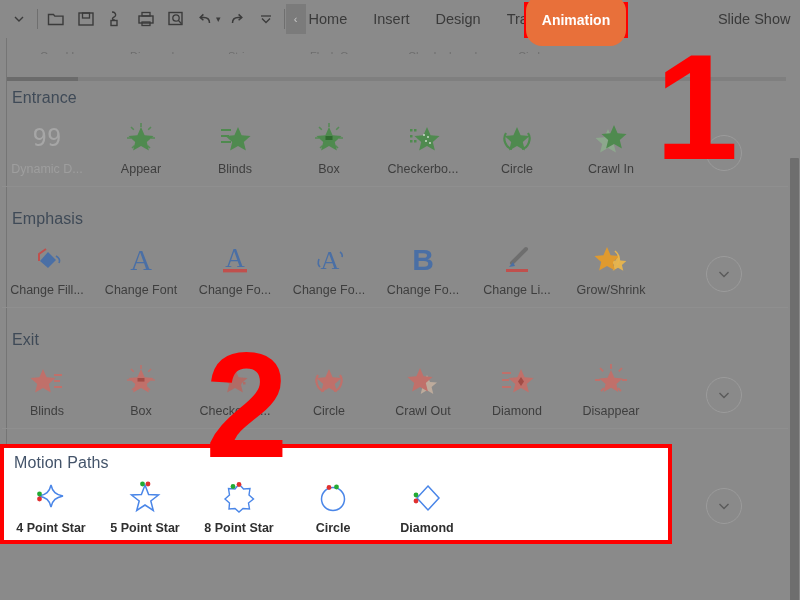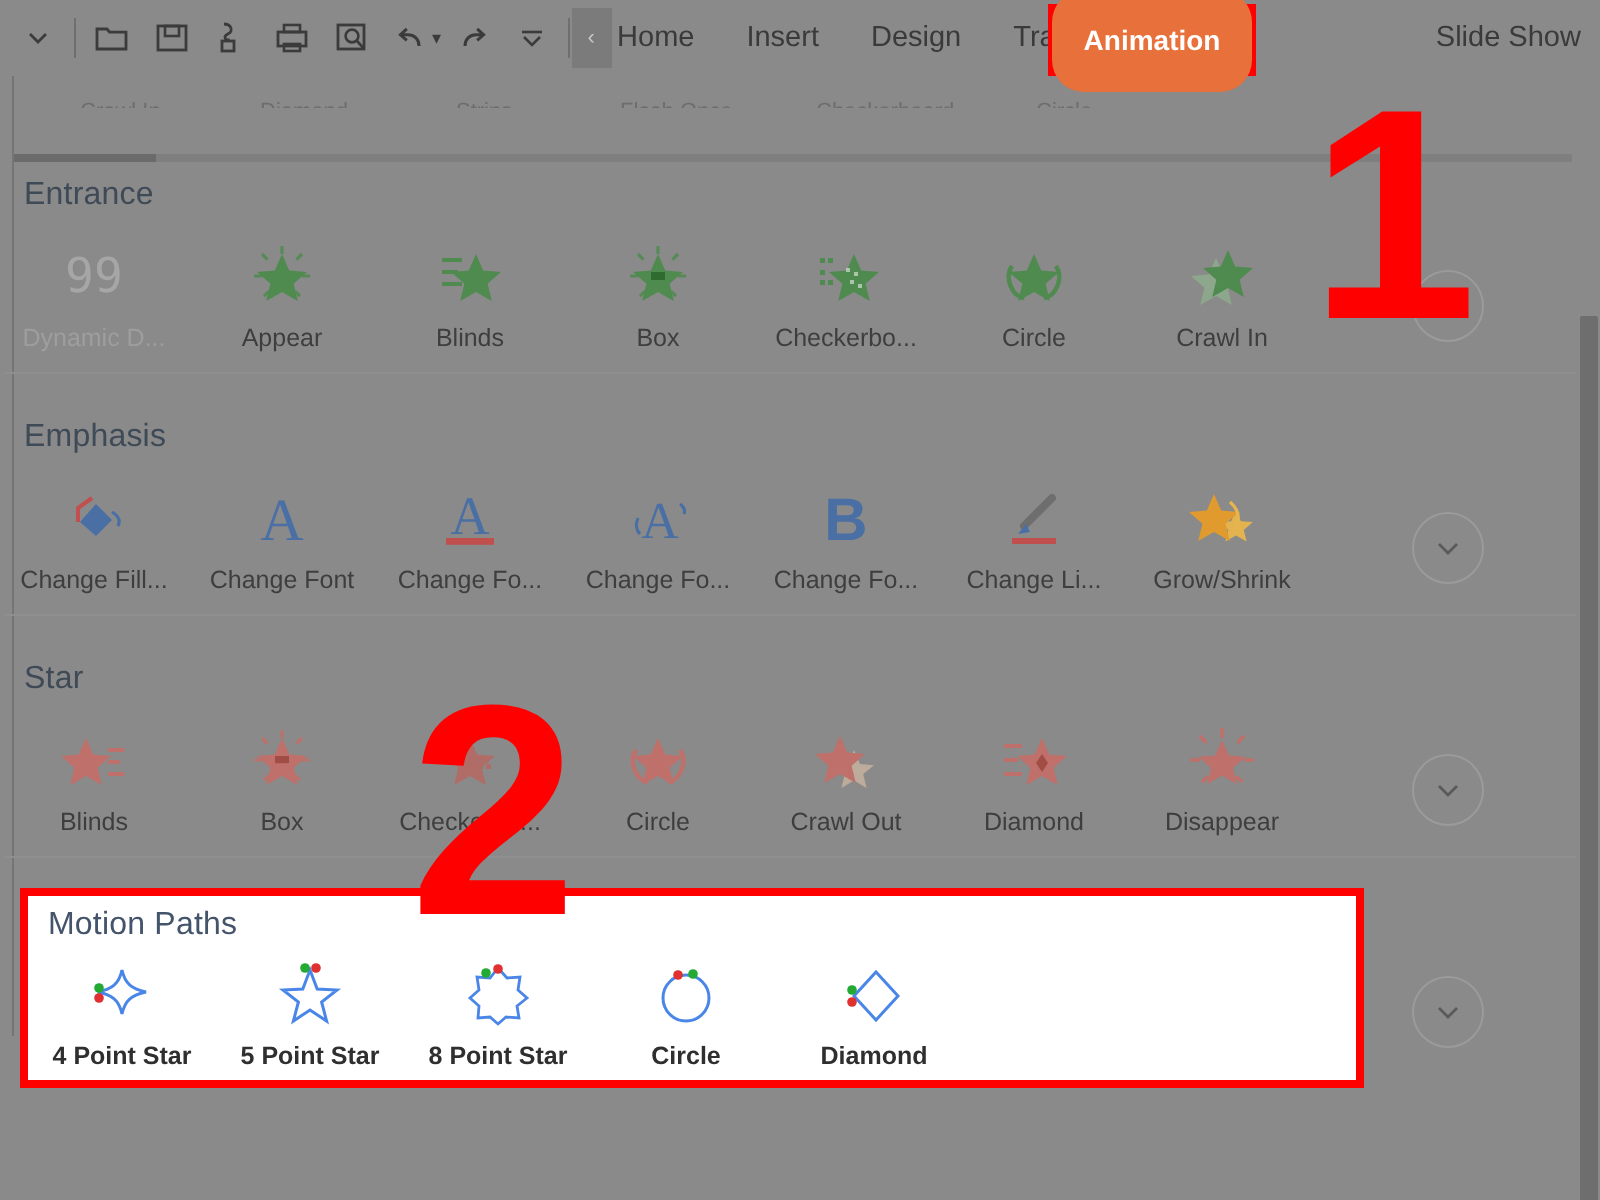--- a/index.html
+++ b/index.html
@@ -87,21 +87,21 @@
   .more-btn{
     position:absolute;right:58px;top:26px;
     width:34px;height:34px;border-radius:50%;
     border:1px solid #9b9b9b;
     display:flex;align-items:center;justify-content:center;
     color:#5a5a5a;
   }
 
   
   .motion-wrap{
-    position:absolute;left:10px;top:444px;width:672px;height:100px;
+    position:absolute;left:0;top:444px;width:672px;height:100px;
     border:4px solid #ff0000;background:#ffffff;box-sizing:border-box;z-index:3;
   }
   .motion-wrap .section-title{color:#44546a;padding:6px 0 0 10px;font-size:16px;}
   .motion-wrap .row{padding:0;font-weight:bold;}
   .motion-wrap .item .lbl{color:#2f2f2f;}
   .motion-more{
     position:absolute;left:706px;top:488px;width:34px;height:34px;border-radius:50%;
     border:1px solid #9b9b9b;display:flex;align-items:center;justify-content:center;
     color:#5a5a5a;z-index:2;
   }
@@ -412,21 +412,21 @@
       <div class="more-btn">
         <svg width="16" height="16" viewBox="0 0 16 16">
             <path d="M3.5 6 L8 10.5 L12.5 6" fill="none" stroke="#5a5a5a" stroke-width="1.4"></path>
           </svg>
       </div>
     </div>
     <div class="section-div"></div>
   </div>
 
   <div class="section" style="margin-top:14px;">
-    <div class="section-title">Star</div>
+    <div class="section-title">Exit</div>
     <div class="row">
       <div class="item">
         <div class="glyph">
           <svg width="40" height="36" viewBox="0 0 40 36">
             <path d="M16 7 L19.6 15.3 L28.5 16 L21.8 21.9 L23.9 30.5 L16 26 L8.1 30.5 L10.2 21.9 L3.5 16 L12.4 15.3 Z" fill="#c0706a"></path>
             <g stroke="#c0706a" stroke-width="2">
                 <path d="M27 13h8M27 19h6M27 25h8"></path>
               </g>
           </svg>
         </div>

